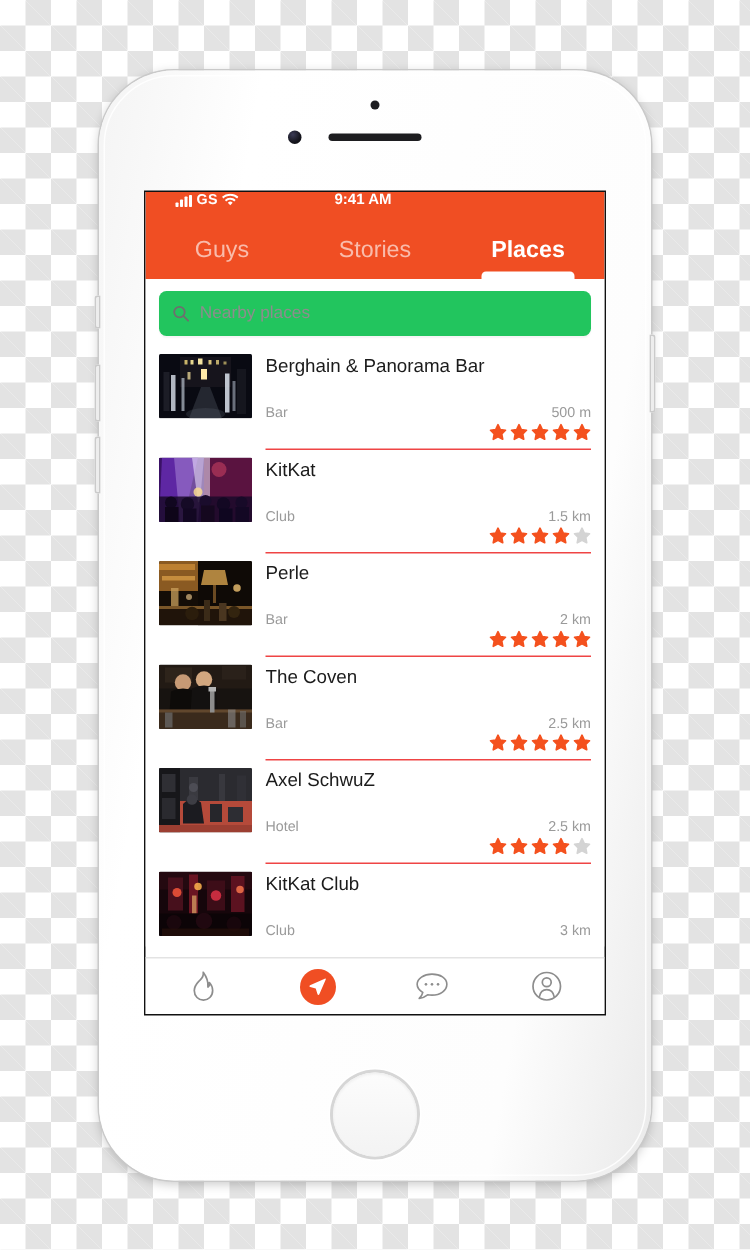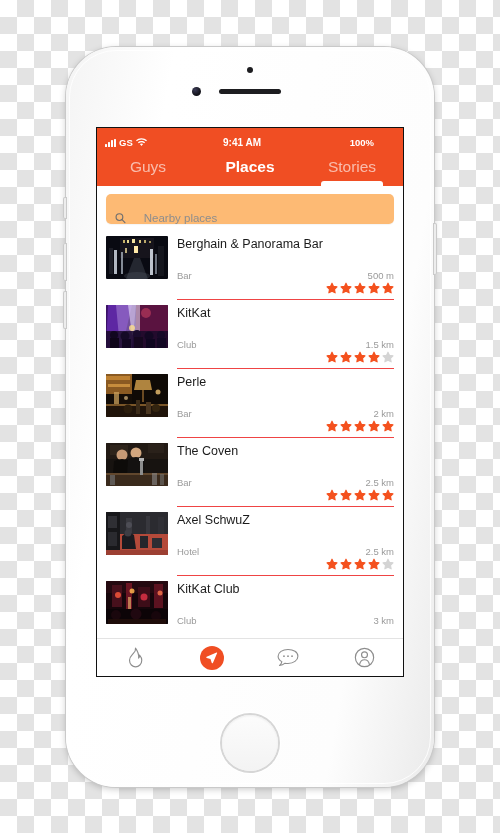--- a/index.html
+++ b/index.html
@@ -93,22 +93,22 @@
     height: 548px;
     background: #ffffff;
     overflow: hidden;
     box-shadow: 0 0 0 1px #111;
   }
 
   
   .status-bar {
     height: 20px;
     background: var(--accent);
-    display:flex; align-items:flex-end;
-    padding: 0 8px;
+    display:flex; align-items:flex-start;
+    padding: 0 20px;
     color:#fff;
     font-size: 10px;
     font-weight: bold;
     position: relative;
   }
   .status-left { display:flex; align-items:center; gap:3px; }
   .sig-bars { display:flex; align-items:flex-end; gap:1px; height:8px; }
   .sig-bars i { width:2px; background:#fff; border-radius:.5px; display:block; }
   .sig-bars i:nth-child(1){height:3px;}
   .sig-bars i:nth-child(2){height:5px;}
@@ -155,25 +155,25 @@
     bottom:0;
     width: 62px; height:5px;
     background:#fff;
     border-radius:3px 3px 0 0;
   }
 
   
   .search-wrap { background:#fff; padding: 8px 9px 7px; }
   .search-box {
     height: 30px;
-    background:#fdba74;
+    background:#22c55e;
     border-radius: 5px;
-    display:flex; align-items:flex-end;
+    display:flex; align-items:center;
     padding: 0 9px;
-    gap:18px;
+    gap:7px;
     box-shadow: 0 1px 1px rgba(0,0,0,.045);
   }
   .search-box input {
     border:none; outline:none; background:transparent;
     font-family:"Liberation Sans", sans-serif;
     font-size: 11.5px; color:#555; width:100%;
   }
   .search-box input::placeholder{ color:#8d8d8d; }
 
   
@@ -270,22 +270,22 @@
       <div class="status-right">
         <span class="battery-pct">100%</span>
         <span class="battery">
             <span style="width:100%"></span>
           </span>
       </div>
     </div>
 
     <div class="tabbar-top">
       <div class="tab-top">Guys</div>
+      <div class="tab-top">Stories</div>
       <div class="tab-top active">Places</div>
-      <div class="tab-top">Stories</div>
       <div class="tab-underline" style="left:224px"></div>
     </div>
 
     <div class="search-wrap">
       <div class="search-box">
         <svg width="12" height="12" viewBox="0 0 14 14">
           <circle cx="5.8" cy="5.8" r="4.4" fill="none" stroke="#6e6e6e" stroke-width="1.5"></circle>
           <line x1="9.2" y1="9.2" x2="13" y2="13" stroke="#6e6e6e" stroke-width="1.5" stroke-linecap="round"></line>
         </svg>
         <input type="text" placeholder="Nearby places" style="">

